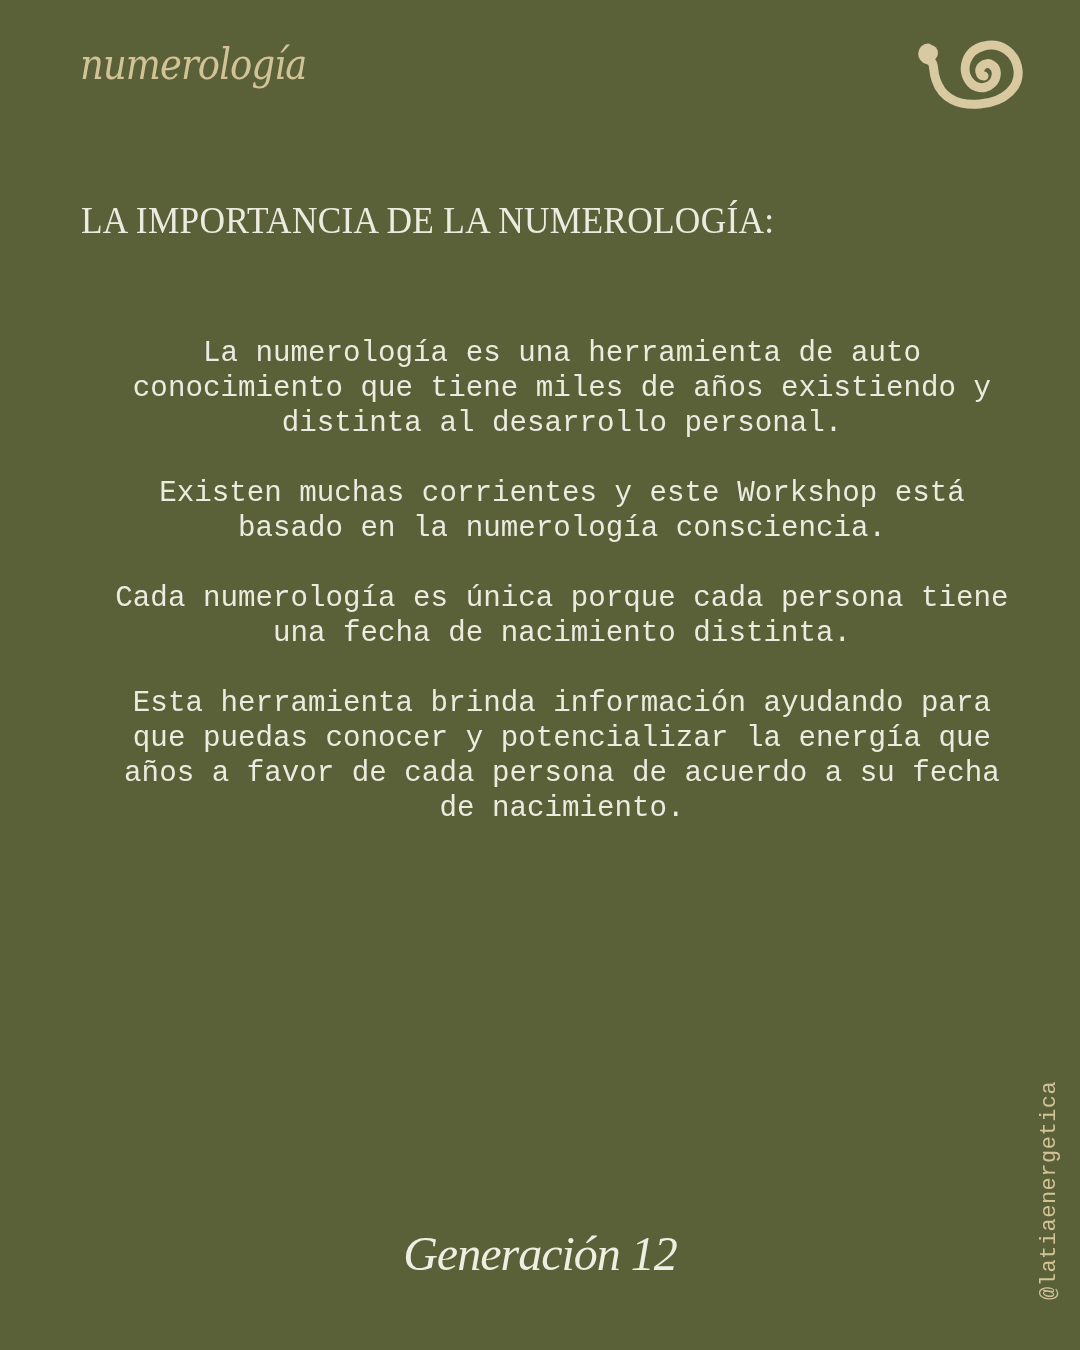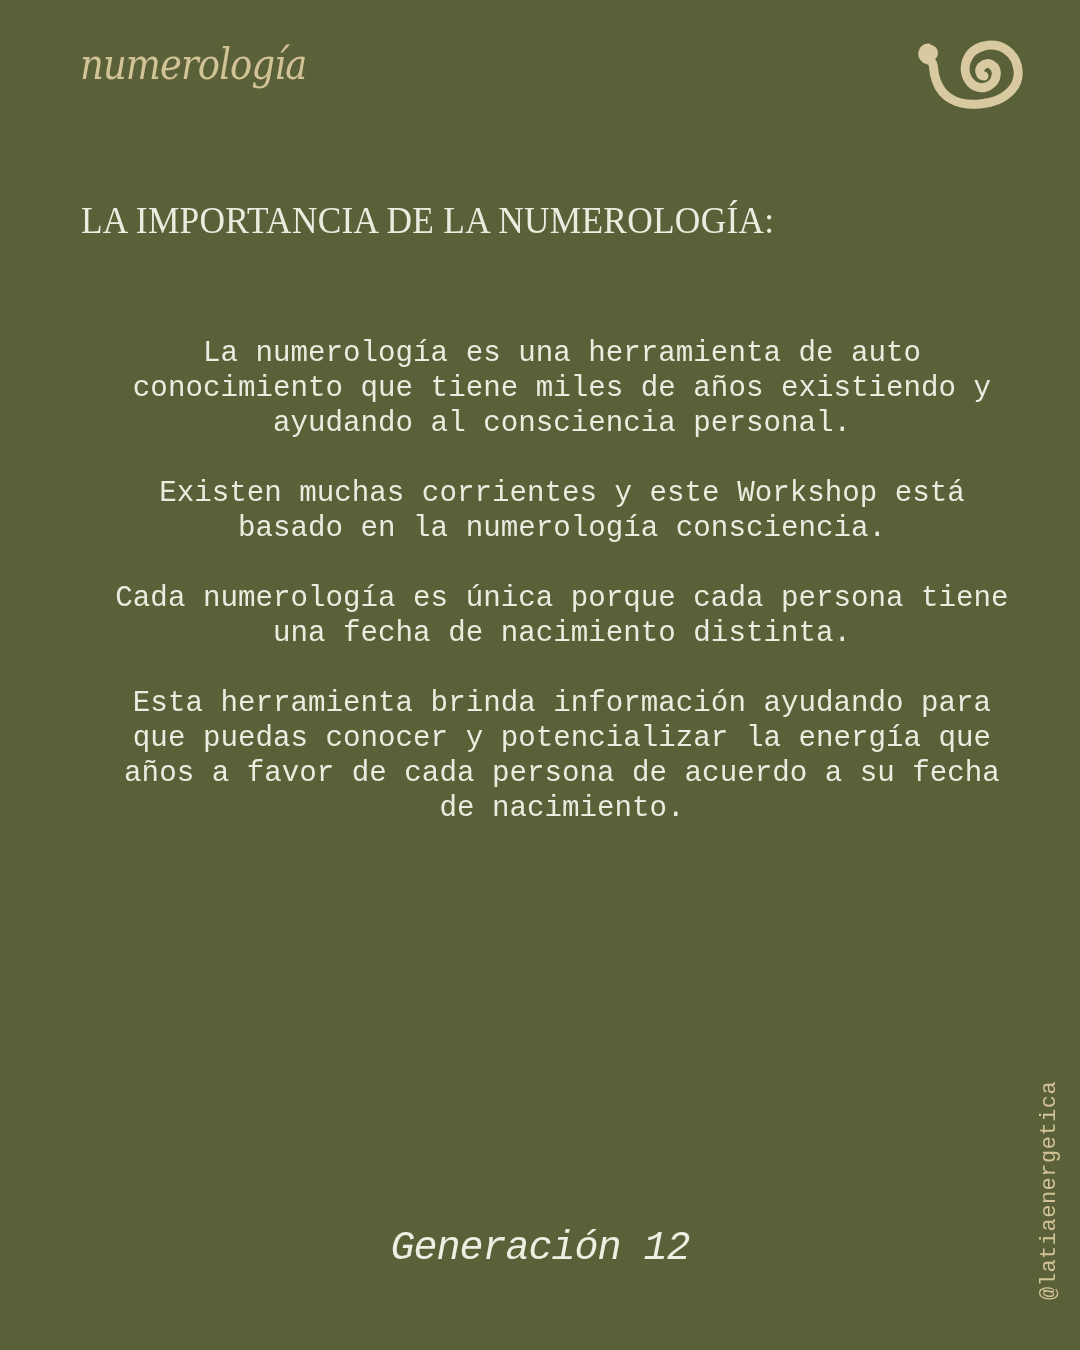--- a/index.html
+++ b/index.html
@@ -48,23 +48,23 @@
       transform-origin: left top;
       font-family: "Liberation Mono", monospace;
       font-size: 22px;
       color: #d2c397;
       white-space: nowrap;
       letter-spacing: 0.5px;
     }
     .footer {
       position: absolute; left: 0; width: 1080px; top: 1226px;
       text-align: center;
-      font-family: Liberation Mono, monospace;
+      font-family: Liberation Serif, serif;
       font-style: italic;
-      font-size: 40px;
+      font-size: 48px;
       color: #efeee3;
       letter-spacing: -1px;
     }
   </style>
 </head>
 <body>
 
 <div class="brand">numerología</div>
 
 <div class="logo">
@@ -73,21 +73,21 @@
     <circle cx="12" cy="17" r="8" fill="#d8c9a0"></circle>
   </svg>
 </div>
 
 <div class="heading">LA IMPORTANCIA DE LA NUMEROLOGÍA:</div>
 
 <div class="body">
   <p class="para">
     <span class="line">La numerología es una herramienta de auto</span>
     <span class="line">conocimiento que tiene miles de años existiendo y</span>
-    <span class="line">ayudando al consciencia personal.</span>
+    <span class="line">distinta al desarrollo personal.</span>
   </p>
   <p class="para">
     <span class="line">Existen muchas corrientes y este Workshop está</span>
     <span class="line">basado en la numerología consciencia.</span>
   </p>
   <p class="para">
     <span class="line">Cada numerología es única porque cada persona tiene</span>
     <span class="line">una fecha de nacimiento distinta.</span>
   </p>
   <p class="para">

